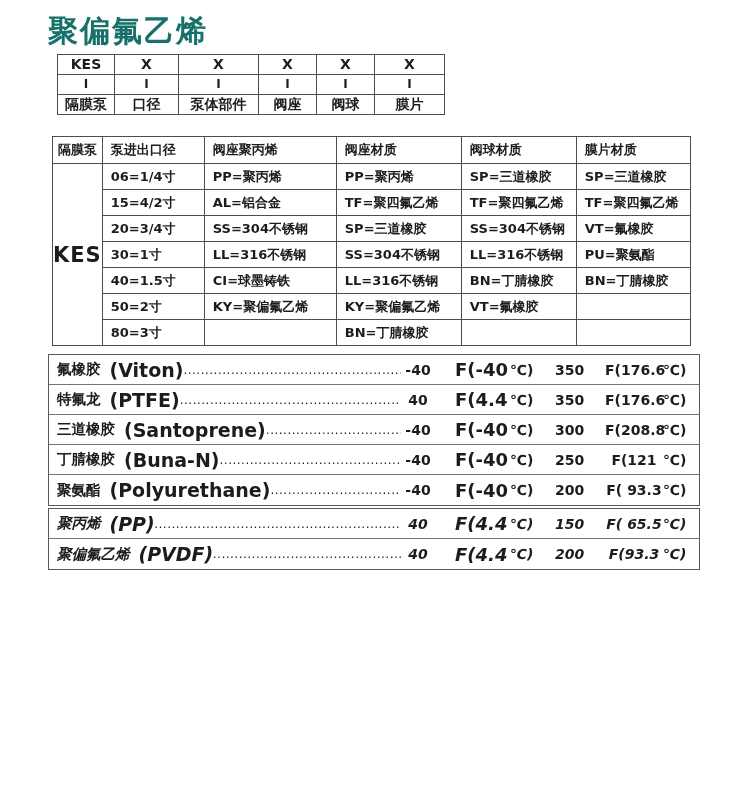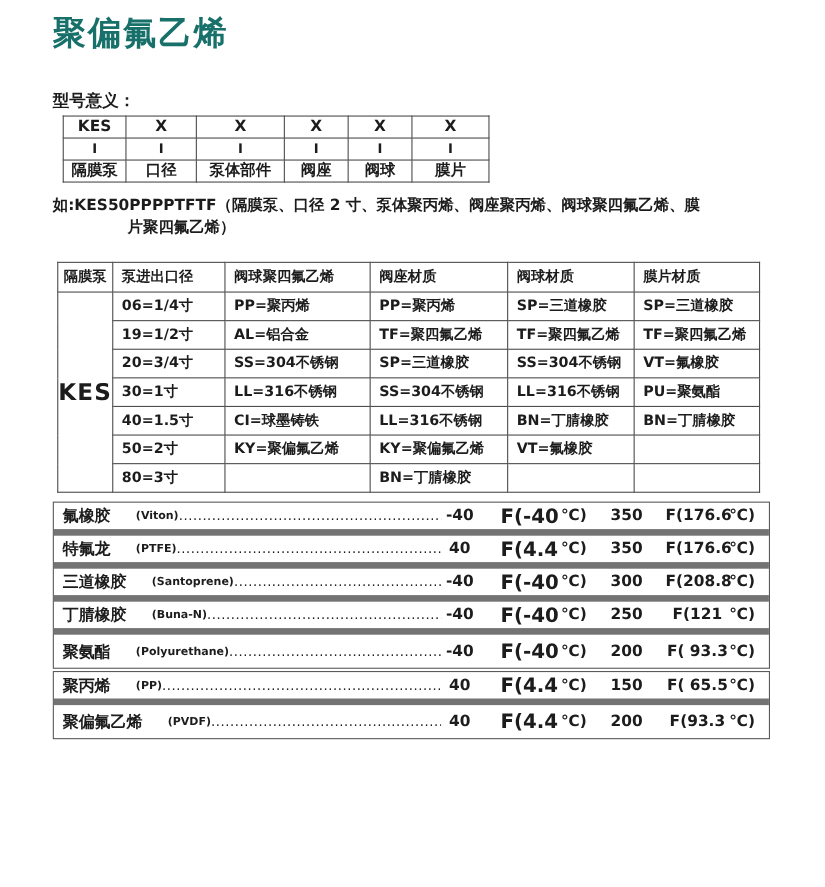--- a/index.html
+++ b/index.html
@@ -47,46 +47,45 @@
     text-align: left; padding: 0 4px 0 8px; height: 26px; line-height: 16px;
   }
   table.selection th { height: 27px; }
   table.selection th.c0, table.selection td.brand { text-align: center; padding: 0; }
   table.selection td.brand { font-size: 21px; letter-spacing: 1px; vertical-align: middle; }
 
   
   .temp-table {
     width: 652px; margin: 8px 0 0 48px; border: 1px solid #5a5a5a; background: #fff;
   }
-  .temp-table.fluid { margin-top: 0; }
+  .temp-table.fluid { margin-top: 0; font-style: italic; }
   .temp-row {
     display: flex; align-items: center; height: 30px; padding: 0 10px 0 8px;
-    border-bottom: 6px solid #737373;
+    border-bottom: 1px solid #737373;
   }
   .temp-row:last-child { border-bottom: none; }
   .t-name { font-size: 14.5px; font-weight: 700; white-space: nowrap; }
-  .t-en   { font-size: 10px; font-weight: 700; margin-left: 23px; white-space: nowrap; }
+  .t-en   { font-size: 19px; font-weight: 700; margin-left: 9px; white-space: nowrap; }
   .t-dots { flex: 1; min-width: 0; overflow: hidden; white-space: nowrap;
             font-size: 12px; font-weight: 400; }
   .t-dots::after { content: "..........................................................................................................................................."; letter-spacing: 0.5px; }
   .t-v1 { width: 34px; text-align: center;  font-weight: 700; font-size: 14px; white-space: pre; }
   .t-f1 { width: 55px; margin-left: 20px;  font-weight: 700; font-size: 18px; white-space: pre; }
   .t-u1 { width: 30px;                     font-weight: 700; font-size: 14px; white-space: pre; }
   .t-v2 { width: 40px; margin-left: 15px; text-align: left; font-weight: 700; font-size: 14px; white-space: pre; }
   .t-f2 { width: 58px; margin-left: 10px;  font-weight: 700; font-size: 14px; white-space: pre; text-align: center; }
   .t-u2 { width: 26px;                     font-weight: 700; font-size: 14px; white-space: pre; }
 </style>
 </head>
 <body>
 
 <div class="page">
 
   <div class="sec-title">聚偏氟乙烯</div>
 
-  <div class="sub-label">型号意义：</div>
 
   <table class="model">
     <colgroup>
       <col style="width:57px">
         <col style="width:64px">
         <col style="width:80px">
       <col style="width:58px">
         <col style="width:58px">
         <col style="width:70px">
     </colgroup>
@@ -111,53 +110,49 @@
       <td>隔膜泵</td>
       <td>口径</td>
       <td>泵体部件</td>
       <td>阀座</td>
       <td>阀球</td>
       <td>膜片</td>
     </tr>
   </tbody>
     </table>
 
-  <div class="example">
-    <span class="line line1">如:KES50PPPPTFTF（隔膜泵、口径 2 寸、泵体聚丙烯、阀座聚丙烯、阀球聚四氟乙烯、膜</span>
-    <span class="line line2">片聚四氟乙烯）</span>
-  </div>
 
   <table class="selection">
     <colgroup>
       <col style="width:48px">
         <col style="width:102px">
         <col style="width:132px">
       <col style="width:125px">
         <col style="width:115px">
         <col style="width:114px">
     </colgroup>
     <tbody>
         <tr>
       <th class="c0">隔膜泵</th>
       <th>泵进出口径</th>
-      <th>阀球聚四氟乙烯</th>
+      <th>阀座聚丙烯</th>
       <th>阀座材质</th>
       <th>阀球材质</th>
       <th>膜片材质</th>
     </tr>
     <tr>
       <td class="brand" rowspan="7">KES</td>
       <td>06=1/4寸</td>
       <td>PP=聚丙烯</td>
       <td>PP=聚丙烯</td>
       <td>SP=三道橡胶</td>
       <td>SP=三道橡胶</td>
     </tr>
     <tr>
-      <td>19=1/2寸</td>
+      <td>15=4/2寸</td>
       <td>AL=铝合金</td>
       <td>TF=聚四氟乙烯</td>
       <td>TF=聚四氟乙烯</td>
       <td>TF=聚四氟乙烯</td>
     </tr>
     <tr>
       <td>20=3/4寸</td>
       <td>SS=304不锈钢</td>
       <td>SP=三道橡胶</td>
       <td>SS=304不锈钢</td>

